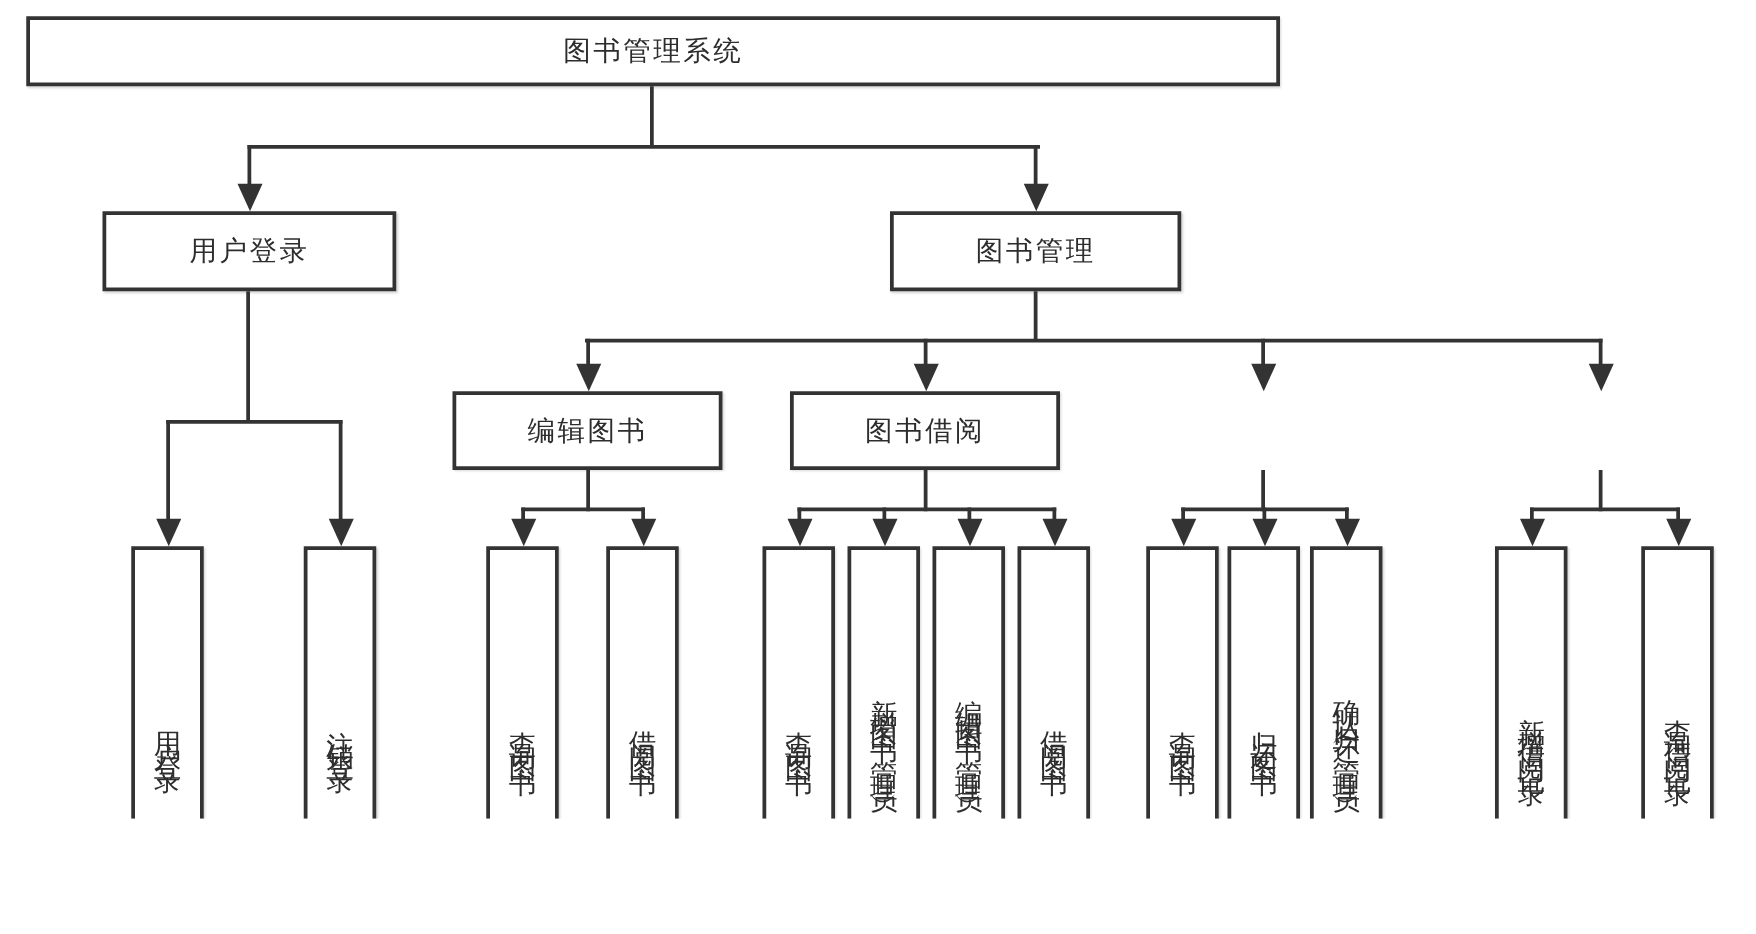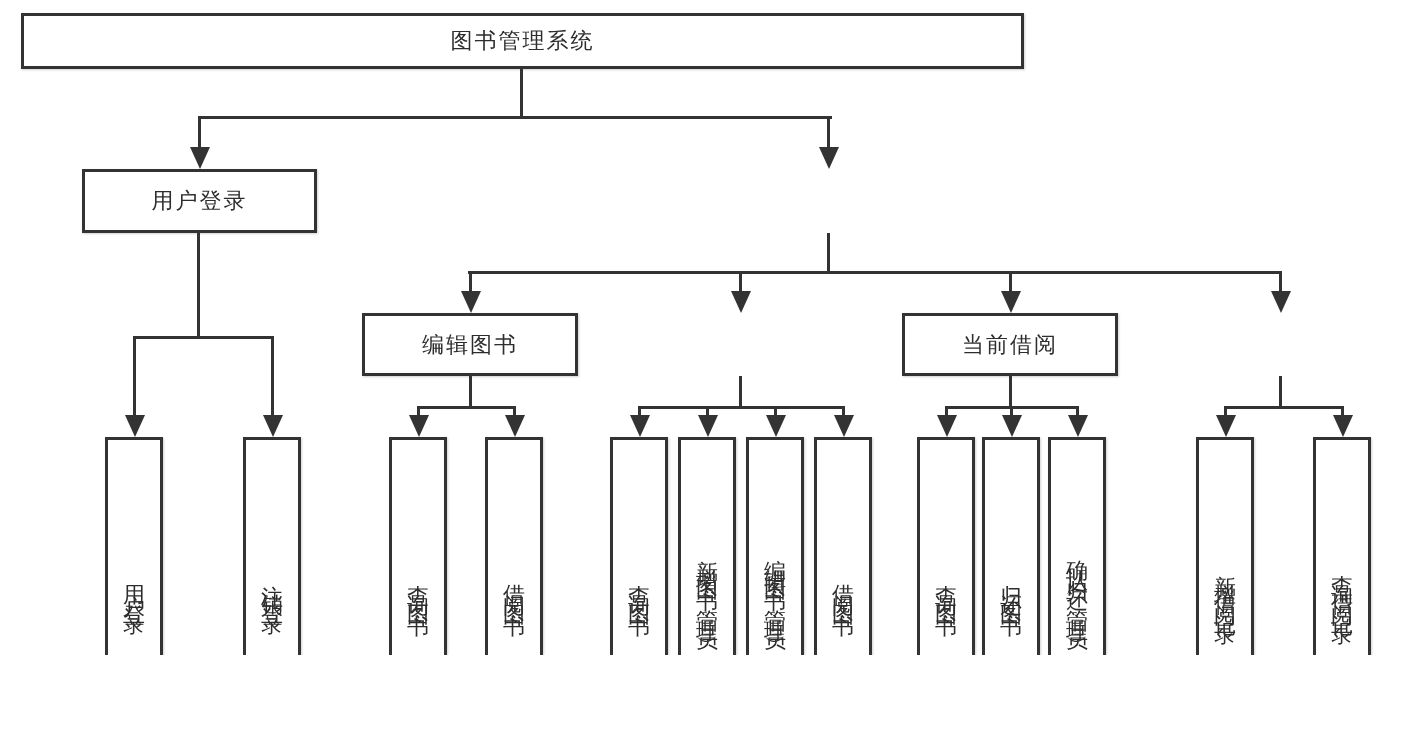--- a/index.html
+++ b/index.html
@@ -37,35 +37,36 @@
 <div class="canvas">
 
   <div class="box" style="left:21px;top:13px;width:1003px;height:56px">图书管理系统</div>
 
   <div class="vline" style="left:520px;top:69px;height:49px"></div>
   <div class="hline" style="left:198px;top:116px;width:634px"></div>
   <div class="arrow" style="left:198px;top:116px;height:33px"></div>
   <div class="arrow" style="left:827px;top:116px;height:33px"></div>
 
   <div class="box" style="left:82px;top:169px;width:235px;height:64px">用户登录</div>
+  <div class="box" style="left:712px;top:169px;width:233px;height:64px">图书管理</div>
 
   <div class="vline" style="left:197px;top:233px;height:105px"></div>
   <div class="hline" style="left:133px;top:336px;width:141px"></div>
   <div class="arrow" style="left:133px;top:336px;height:81px"></div>
   <div class="arrow" style="left:271px;top:336px;height:81px"></div>
 
   <div class="vline" style="left:827px;top:233px;height:40px"></div>
   <div class="hline" style="left:468px;top:271px;width:814px"></div>
   <div class="arrow" style="left:469px;top:271px;height:22px"></div>
   <div class="arrow" style="left:739px;top:271px;height:22px"></div>
   <div class="arrow" style="left:1009px;top:271px;height:22px"></div>
   <div class="arrow" style="left:1279px;top:271px;height:22px"></div>
 
   <div class="box" style="left:362px;top:313px;width:216px;height:63px">编辑图书</div>
-  <div class="box" style="left:902px;top:313px;width:216px;height:63px">当前借阅</div>
+  <div class="box" style="left:632px;top:313px;width:216px;height:63px">图书借阅</div>
 
   <div class="vline" style="left:469px;top:376px;height:33px"></div>
   <div class="hline" style="left:417px;top:406px;width:99px"></div>
   <div class="arrow" style="left:417px;top:406px;height:11px"></div>
   <div class="arrow" style="left:513px;top:406px;height:11px"></div>
 
   <div class="vline" style="left:739px;top:376px;height:33px"></div>
   <div class="hline" style="left:638px;top:406px;width:207px"></div>
   <div class="arrow" style="left:638px;top:406px;height:11px"></div>
   <div class="arrow" style="left:706px;top:406px;height:11px"></div>

